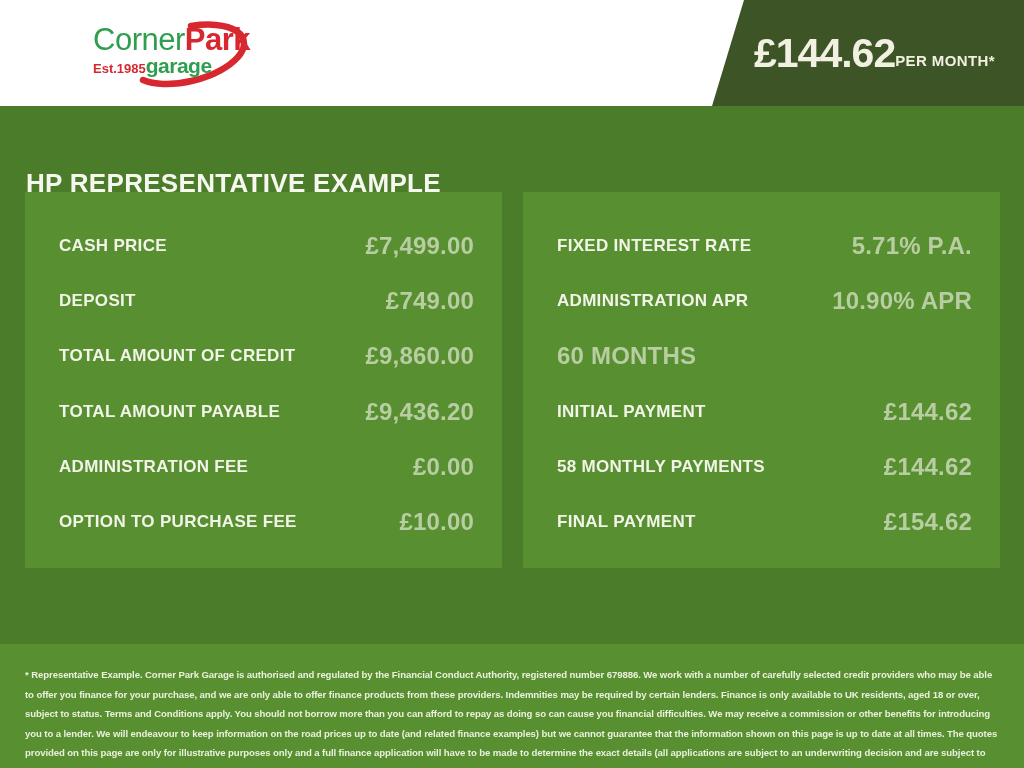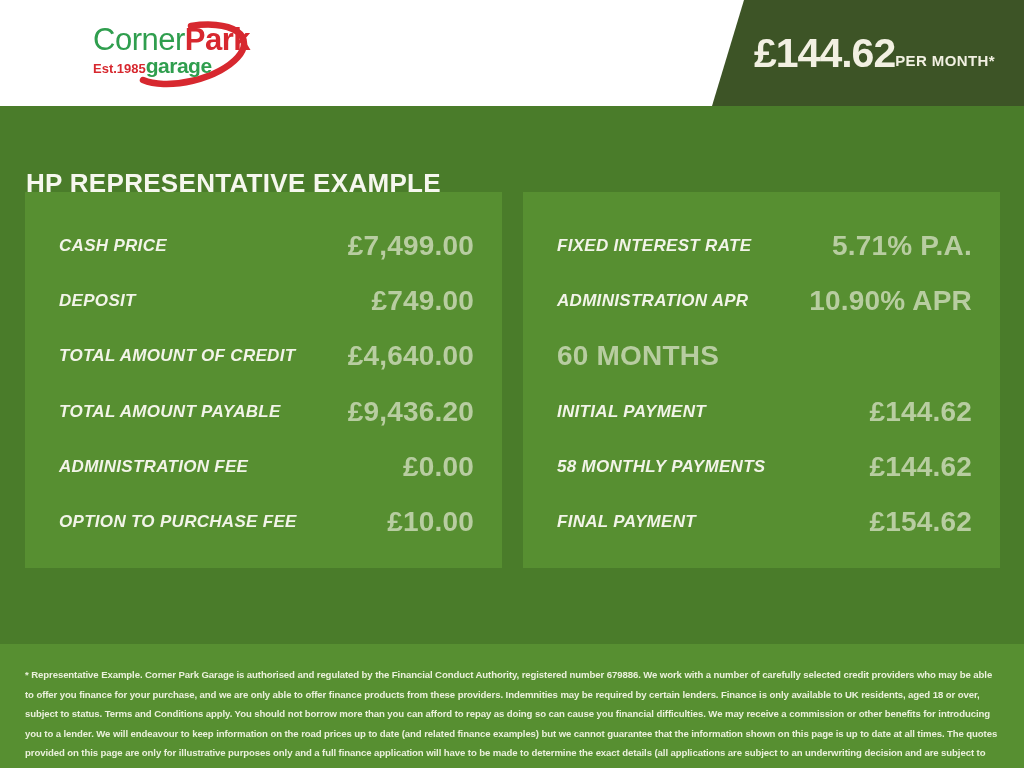--- a/index.html
+++ b/index.html
@@ -60,24 +60,24 @@
     background:#578f31; padding:26px 0 18px 0;
     display:flex; flex-direction:column;
   }
   .panel-left  { left:25px; }
   .panel-right { left:523px; }
   .row {
     height:56px; display:flex; align-items:center;
     justify-content:space-between; padding:0 28px 0 34px;
   }
   .row-label {
-    color:#f2f4e8; font-size:17px; font-weight:700; letter-spacing:0.3px;font-style:italic;
+    color:#f2f4e8; font-size:17px; font-weight:700; letter-spacing:0.3px;
   }
   .row-value {
-    color:#b8cda1; font-size:28px; font-weight:700; letter-spacing:0.2px;
+    color:#b8cda1; font-size:24px; font-weight:700; letter-spacing:0.2px;
     text-align:right; white-space:nowrap;
   }
 
   
   .footer {
     position:absolute; top:612px; left:0; width:1024px; height:226px;
     background:#578f31; padding:21px 25px 0 25px;margin-top:32px;
   }
   .footer p {
     color:#ebf1dc; font-size:9.6px; font-weight:700;
@@ -117,21 +117,21 @@
     <div class="row">
       <span class="row-label">CASH PRICE</span>
       <span class="row-value">£7,499.00</span>
     </div>
     <div class="row">
       <span class="row-label">DEPOSIT</span>
       <span class="row-value">£749.00</span>
     </div>
     <div class="row">
       <span class="row-label">TOTAL AMOUNT OF CREDIT</span>
-      <span class="row-value">£4,640.00</span>
+      <span class="row-value">£9,860.00</span>
     </div>
     <div class="row">
       <span class="row-label">TOTAL AMOUNT PAYABLE</span>
       <span class="row-value">£9,436.20</span>
     </div>
     <div class="row">
       <span class="row-label">ADMINISTRATION FEE</span>
       <span class="row-value">£0.00</span>
     </div>
     <div class="row">

